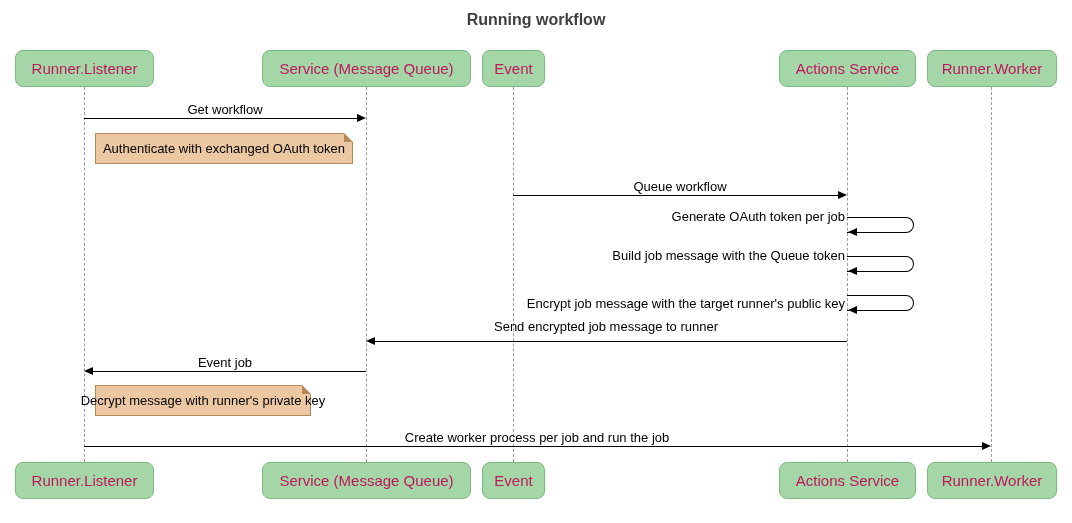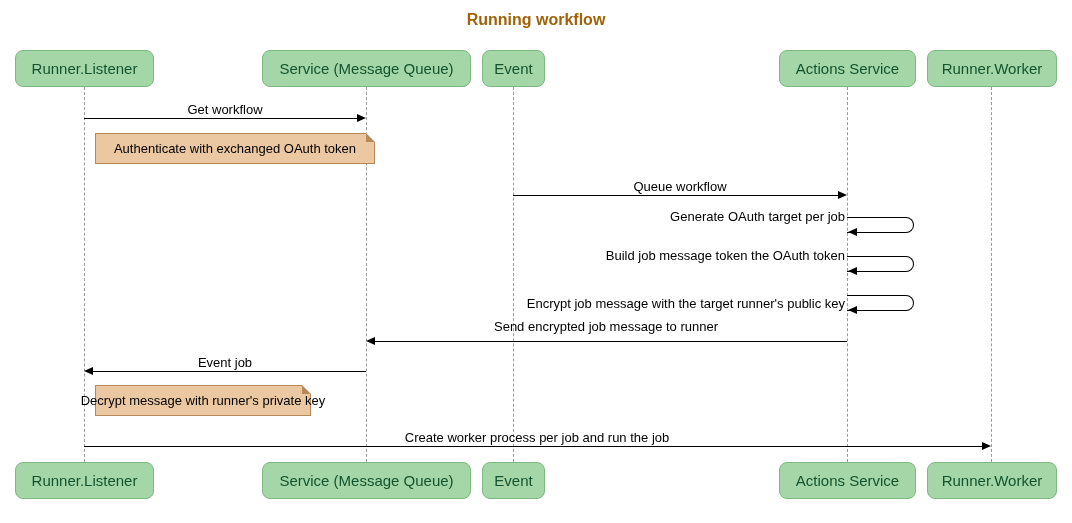--- a/index.html
+++ b/index.html
@@ -6,26 +6,26 @@
     --participant-fill:#a5d6a7;
     --participant-border:#7cb87f;
     --note-fill:#ecc8a2;
     --note-border:#b5895a;
     --lifeline:#9a9a9a;
     --arrow:#000000;
   }
   html,body{margin:0;padding:0;background:#ffffff;}
   body{font-family:"Liberation Sans", sans-serif;color:#111;}
   .canvas{position:relative;width:1072px;height:523px;background:#ffffff;overflow:hidden;}
-  .title{position:absolute;left:0;right:0;top:11px;text-align:center;font-size:16px;font-weight:bold;color:#a16207;}
+  .title{position:absolute;left:0;right:0;top:11px;text-align:center;font-size:16px;font-weight:bold;color:#404040;}
   .participant{
     position:absolute;height:37px;box-sizing:border-box;
     background:var(--participant-fill);border:1px solid var(--participant-border);
     border-radius:8px;display:flex;align-items:center;justify-content:center;
-    font-size:15px;color:#14532d;white-space:nowrap;
+    font-size:15px;color:#be185d;white-space:nowrap;
   }
   .participant.top{top:50px;}
   .participant.bottom{top:462px;}
   .lifeline{position:absolute;top:87px;height:375px;width:0;border-left:1px dashed var(--lifeline);}
   .msg-label{
     position:absolute;font-size:13px;white-space:nowrap;color:#000;
     transform:translateX(-50%);text-align:center;
   }
   .msg-label.self{transform:none;text-align:right;}
   .msg-line{position:absolute;height:0;border-top:1px solid var(--arrow);}
@@ -76,39 +76,39 @@
   <div class="participant top" style="left:927px;width:130px">
       <span>Runner.Worker</span>
     </div>
 
   <div>
     <div class="msg-label" style="left:225px;top:102px">Get workflow</div>
     <div class="msg-line" style="left:84px;top:118px;width:273px"></div>
     <div class="arrowhead arrow-right" style="left:357px;top:113.5px"></div>
   </div>
 
-  <div class="note" style="left:95px;top:133px;width:280px;height:31px">
+  <div class="note" style="left:95px;top:133px;width:258px;height:31px">
     <span>Authenticate with exchanged OAuth token</span>
     <i class="fold"></i>
   </div>
 
   <div>
     <div class="msg-label" style="left:680px;top:179px">Queue workflow</div>
     <div class="msg-line" style="left:513px;top:195px;width:325px"></div>
     <div class="arrowhead arrow-right" style="left:838px;top:190.5px"></div>
   </div>
 
   <div>
-    <div class="msg-label self" style="right:227px;top:209px">Generate OAuth target per job</div>
+    <div class="msg-label self" style="right:227px;top:209px">Generate OAuth token per job</div>
     <div class="self-loop" style="left:847px;top:217px;width:67px;height:16px"></div>
     <div class="arrowhead arrow-left" style="left:848px;top:228px"></div>
   </div>
 
   <div>
-    <div class="msg-label self" style="right:227px;top:248px">Build job message token the OAuth token</div>
+    <div class="msg-label self" style="right:227px;top:248px">Build job message with the Queue token</div>
     <div class="self-loop" style="left:847px;top:256px;width:67px;height:16px"></div>
     <div class="arrowhead arrow-left" style="left:848px;top:267px"></div>
   </div>
 
   <div>
     <div class="msg-label self" style="right:227px;top:296px">Encrypt job message with the target runner's public key</div>
     <div class="self-loop" style="left:847px;top:295px;width:67px;height:16px"></div>
     <div class="arrowhead arrow-left" style="left:848px;top:306px"></div>
   </div>
 

